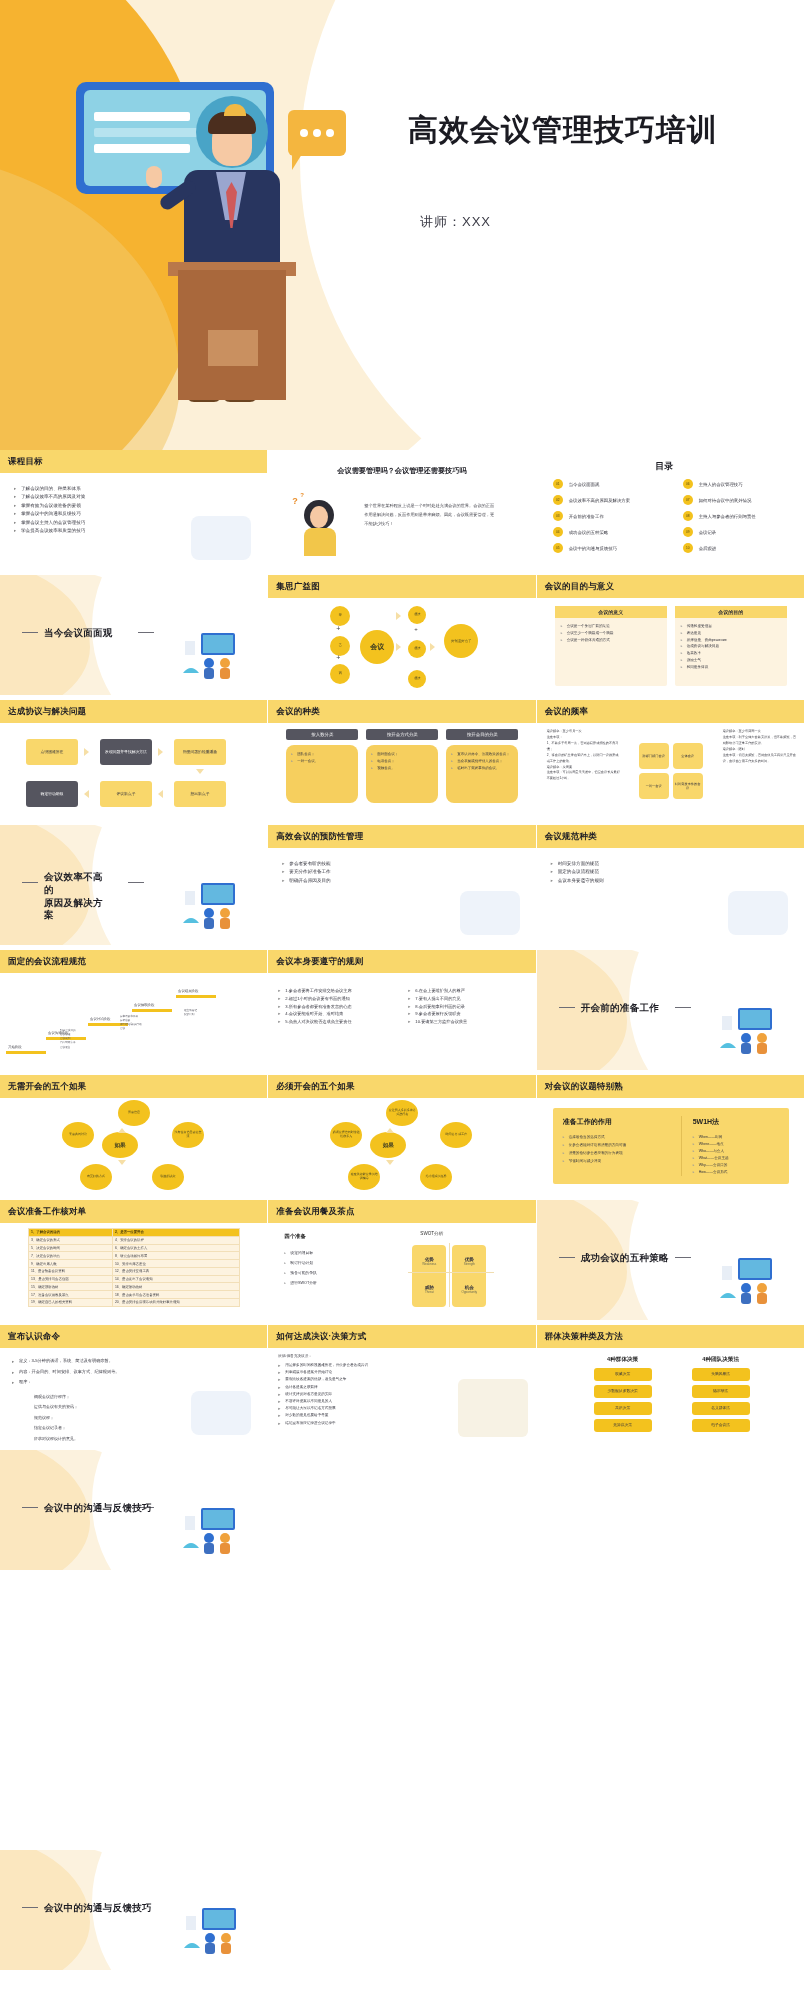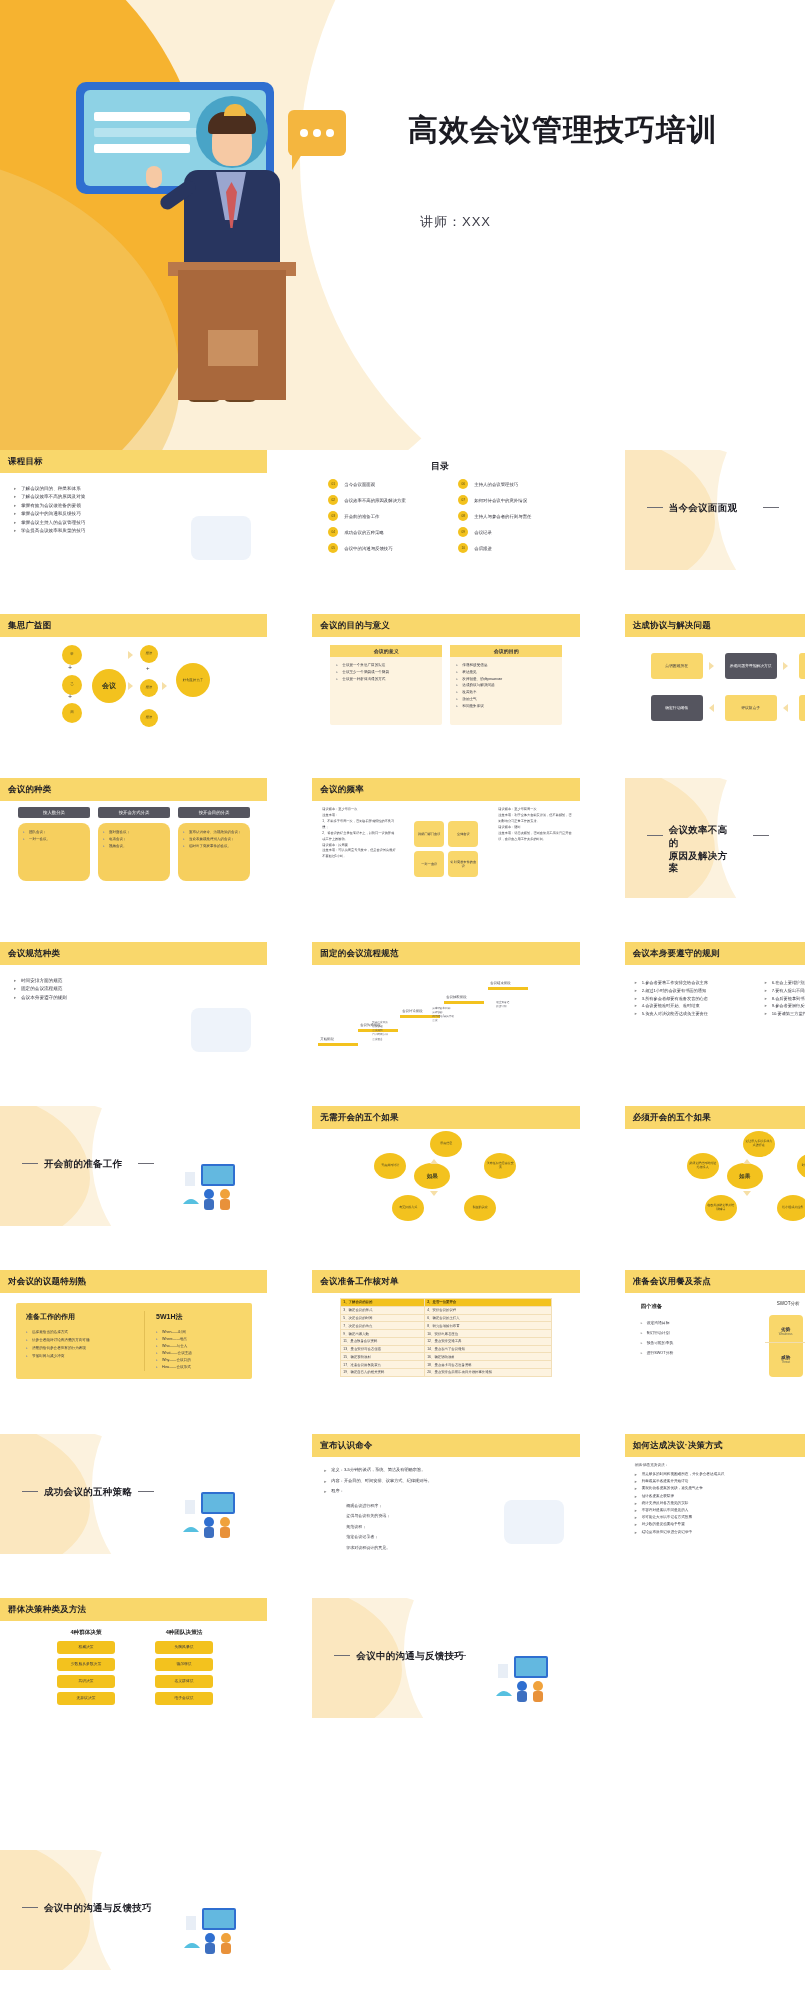--- a/index.html
+++ b/index.html
@@ -118,21 +118,20 @@
 
   
   .grid {
     position: relative;
     width: 731px;
     display: grid;
     grid-template-columns: repeat(3, 268.33px);
     column-gap: 0px;
     row-gap: 5px;
     background: #ffffff;
-    gap: 44px;
   }
   .slide {
     position: relative;
     width: 268.33px;
     height: 120px;
     background: #ffffff;
     overflow: hidden;
     border-right: 1px solid #ffffff;
   }
   .bar {
@@ -297,20 +296,33 @@
           <li>掌握有效为会议做准备的要领</li>
           <li>掌握会议中的沟通和反馈技巧</li>
           <li>掌握会议主持人的会议管理技巧</li>
           <li>学会提高会议效率和质量的技巧</li>
         </ul>
       <div class="blob" style="right:16px;bottom:10px;width:60px;height:44px;border-radius:8px;background:#eef3fa"></div>
     </div>
     </div>
     <div class="slide">
       <div class="body" style="top:0;height:120px">
+    <div style="position:absolute;left:0;right:0;top:16px;text-align:center;font-size:7.2px;font-weight:bold;color:#1d1d24">会议需要管理吗？会议管理还需要技巧吗</div>
+    <div style="position:absolute;left:22px;top:44px;width:60px;height:62px">
+      <div class="blob" style="left:14px;top:6px;width:30px;height:30px;background:#2b2b33"></div>
+      <div class="blob" style="left:20px;top:12px;width:18px;height:22px;background:#f6c9a4"></div>
+      <div class="rect" style="left:14px;top:34px;width:32px;height:28px;background:#f2c64a;border-radius:8px 8px 0 0"></div>
+      <div style="position:absolute;left:2px;top:2px;color:#e98d2a;font-size:9px;font-weight:bold">?</div>
+      <div style="position:absolute;left:10px;top:-2px;color:#e98d2a;font-size:6px;font-weight:bold">?</div>
+    </div>
+    <div style="position:absolute;left:96px;top:52px;width:130px;font-size:4.2px;line-height:2.1;color:#44444c">整个世界在某种程度上说是一个时时处处充满会议的世界。会议的正面作用是解决问题，反面作用则是带来麻烦。因此，会议既需要管理，更不能缺少技巧！</div>
+  </div>
+    </div>
+    <div class="slide">
+      <div class="body" style="top:0;height:120px">
     <div class="toc-title">目录</div>
     <div class="toc-col" style="left:16px">
           <div class="toc-row">
         <span class="toc-num">01</span>
         <span class="toc-lbl">当今会议面面观</span>
       </div>
           <div class="toc-row">
         <span class="toc-num">02</span>
         <span class="toc-lbl">会议效率不高的原因及解决方案</span>
       </div>
@@ -508,20 +520,33 @@
     <svg class="sec-illus" viewBox="0 0 72 54">
     <rect x="22" y="6" width="34" height="22" rx="2" fill="#2f6fd0"></rect>
     <rect x="24" y="8" width="30" height="18" fill="#63b8e0"></rect>
     <rect x="6" y="14" width="10" height="14" fill="#e8eef6"></rect>
     <circle cx="30" cy="36" r="5" fill="#2f6fd0"></circle>
     <circle cx="46" cy="36" r="5" fill="#f0a23c"></circle>
     <rect x="25" y="41" width="10" height="11" rx="3" fill="#3d6fc0"></rect>
     <rect x="41" y="41" width="10" height="11" rx="3" fill="#e8913a"></rect>
     <path d="M4 46 q8 -10 16 0z" fill="#56c0e0"></path>
   </svg>
+    </div>
+    <div class="slide">
+      <div class="bar">
+            <span class="bar-txt">高效会议的预防性管理</span>
+          </div>
+      <div class="body">
+      <ul class="bullets" style="left:14px;top:12px;">
+          <li>参会者要有听的技能</li>
+          <li>要充分作好准备工作</li>
+          <li>明确开会原因及目的</li>
+        </ul>
+      <div class="blob" style="right:16px;bottom:10px;width:60px;height:44px;border-radius:8px;background:#eef3fa"></div>
+    </div>
     </div>
     <div class="slide">
       <div class="bar">
             <span class="bar-txt">会议规范种类</span>
           </div>
       <div class="body">
       <ul class="bullets" style="left:14px;top:12px;">
           <li>时间安排方面的规范</li>
           <li>固定的会议流程规范</li>
           <li>会议本身要遵守的规则</li>

